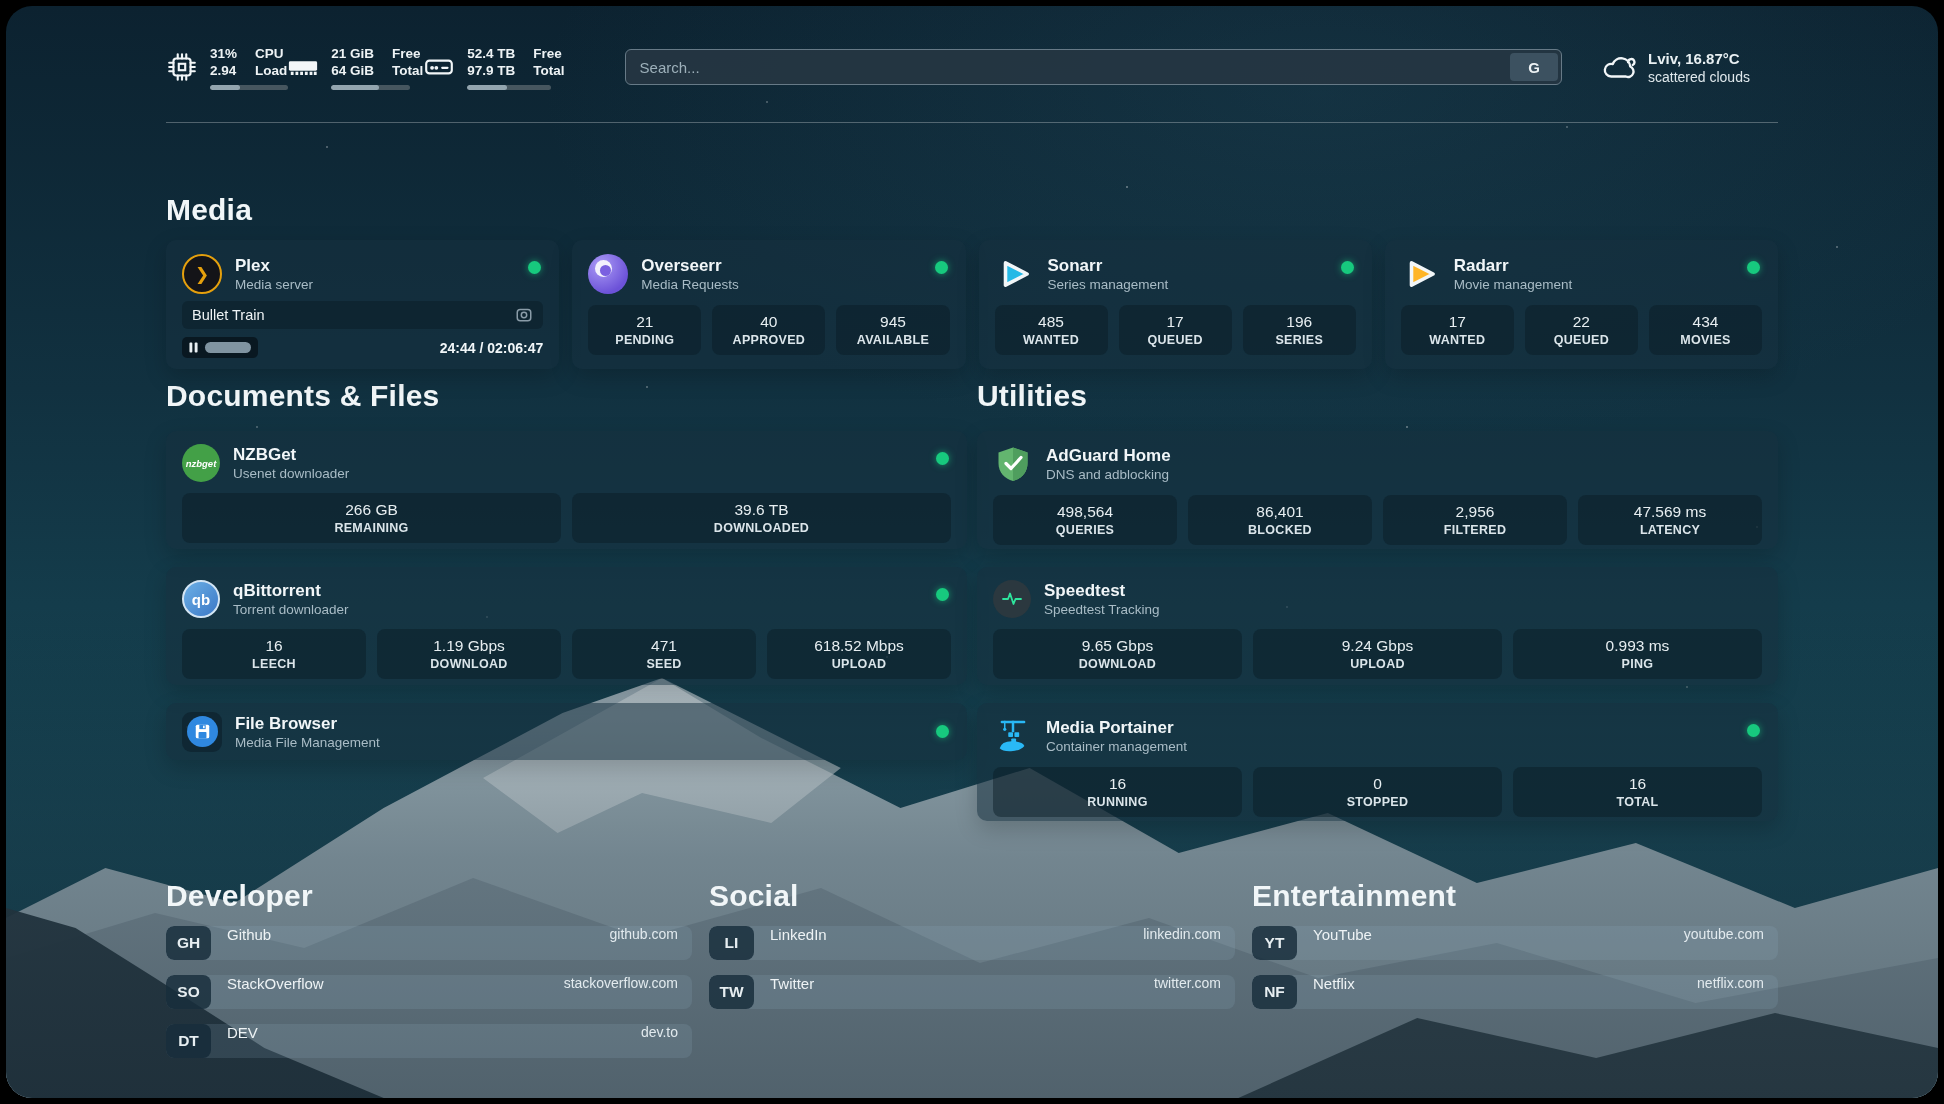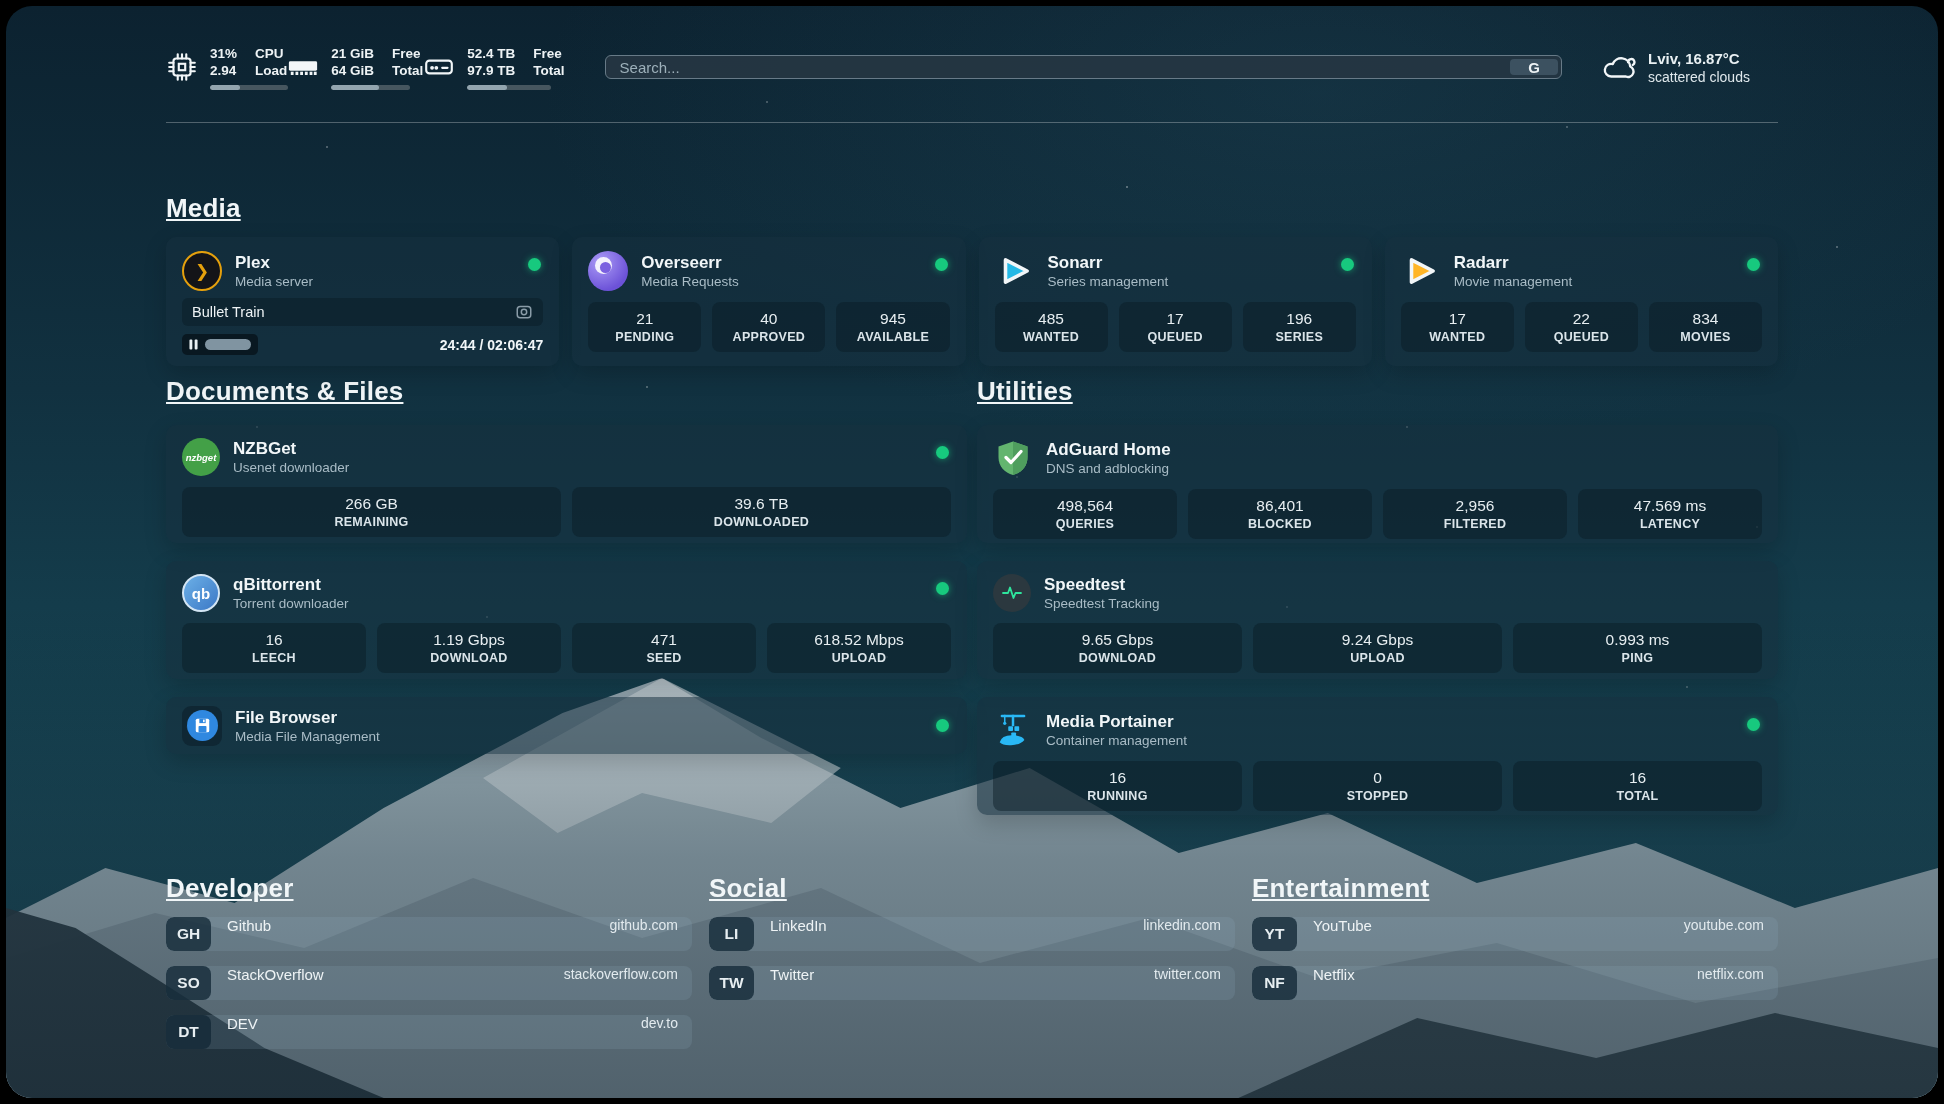--- a/index.html
+++ b/index.html
@@ -25,35 +25,35 @@
   .topbar{ display:flex; align-items:center; margin-top:34px; height:54px; }
   .sysstats{ display:flex; align-items:center; }
   .sysstat{ display:flex; align-items:center; gap:12px; }
   .sysstat .sicon{ width:32px; height:32px; color:#f2f6f8; flex:0 0 auto; }
   .sysstat-body{ position:relative; padding-bottom:11px; }
   .sys-cols{ display:flex; gap:18px; }
   .sys-col{ display:flex; flex-direction:column; line-height:17px; font-size:13.5px; font-weight:600; color:#eef3f5; }
   .sysbar{ position:absolute; left:0; bottom:0; height:5px; width:86%; min-width:78px; background:#46565f; border-radius:3px; overflow:hidden; }
   .sysbar-fill{ height:100%; background:#93a5af; border-radius:3px; }
 
-  .searchwrap{ flex:1; position:relative; margin:0 38px 0 40px; height:24px; }
+  .searchwrap{ flex:1; position:relative; margin:0 38px 0 60px; height:36px; }
   .search{ width:100%; height:100%; background:rgba(38,54,66,0.9); border:1px solid #677a87; border-radius:6px;
     padding:0 60px 0 14px; font-size:15px; color:#e9f0f3; font-family:inherit; outline:none; }
   .search::placeholder{ color:#9db0ba; }
   .search-btn{ position:absolute; top:4px; right:4px; bottom:4px; width:48px; background:#3c5160; border:none; border-radius:4px;
     color:#eef3f5; font-size:15px; font-weight:600; font-family:inherit; cursor:pointer; }
   .weather{ display:flex; align-items:center; gap:12px; min-width:178px; }
   .weather .wicon{ width:36px; height:36px; color:#f2f6f8; }
   .weather-loc{ font-size:15px; font-weight:600; line-height:19px; }
   .weather-cond{ font-size:14px; color:#dfe8ec; line-height:18px; }
 
   .divider{ margin-top:28px; height:1px; background:rgba(255,255,255,0.28); }
 
   
-  .section-title{ font-size:26px; font-weight:600; color:#f1f6f8; letter-spacing:.2px;text-decoration:underline; }
+  .section-title{ font-size:30px; font-weight:600; color:#f1f6f8; letter-spacing:.2px; }
   .mt-media{ margin-top:70px; }
   .media-grid{ display:grid; grid-template-columns:repeat(4,1fr); gap:13px; margin-top:13px; }
 
   .card{ position:relative; background:rgba(22,48,62,0.55); border-radius:10px; padding:13px 16px;
     box-shadow:0 8px 22px rgba(0,0,0,0.18); cursor:pointer; }
   .card.h-media{ height:129px; padding-top:14px; }
   .card.h-tall{ height:118px; }
   .card.h-slim{ height:57px; display:flex; align-items:center; padding-top:8px; padding-bottom:8px; }
   .card-header{ display:flex; align-items:center; gap:13px; padding-right:34px; }
   .app-name{ font-size:17px; font-weight:600; color:#f1f6f8; line-height:21px; }
@@ -323,21 +323,21 @@
         <div class="stats-row">
           <div class="stat">
             <div class="stat-value">17</div>
             <div class="stat-label">WANTED</div>
           </div>
           <div class="stat">
             <div class="stat-value">22</div>
             <div class="stat-label">QUEUED</div>
           </div>
           <div class="stat">
-            <div class="stat-value">834</div>
+            <div class="stat-value">434</div>
             <div class="stat-label">MOVIES</div>
           </div>
         </div>
       </div>
     </div>
 
     <div class="columns">
       <div class="col">
         <h2 class="section-title">Documents &amp; Files</h2>
 

